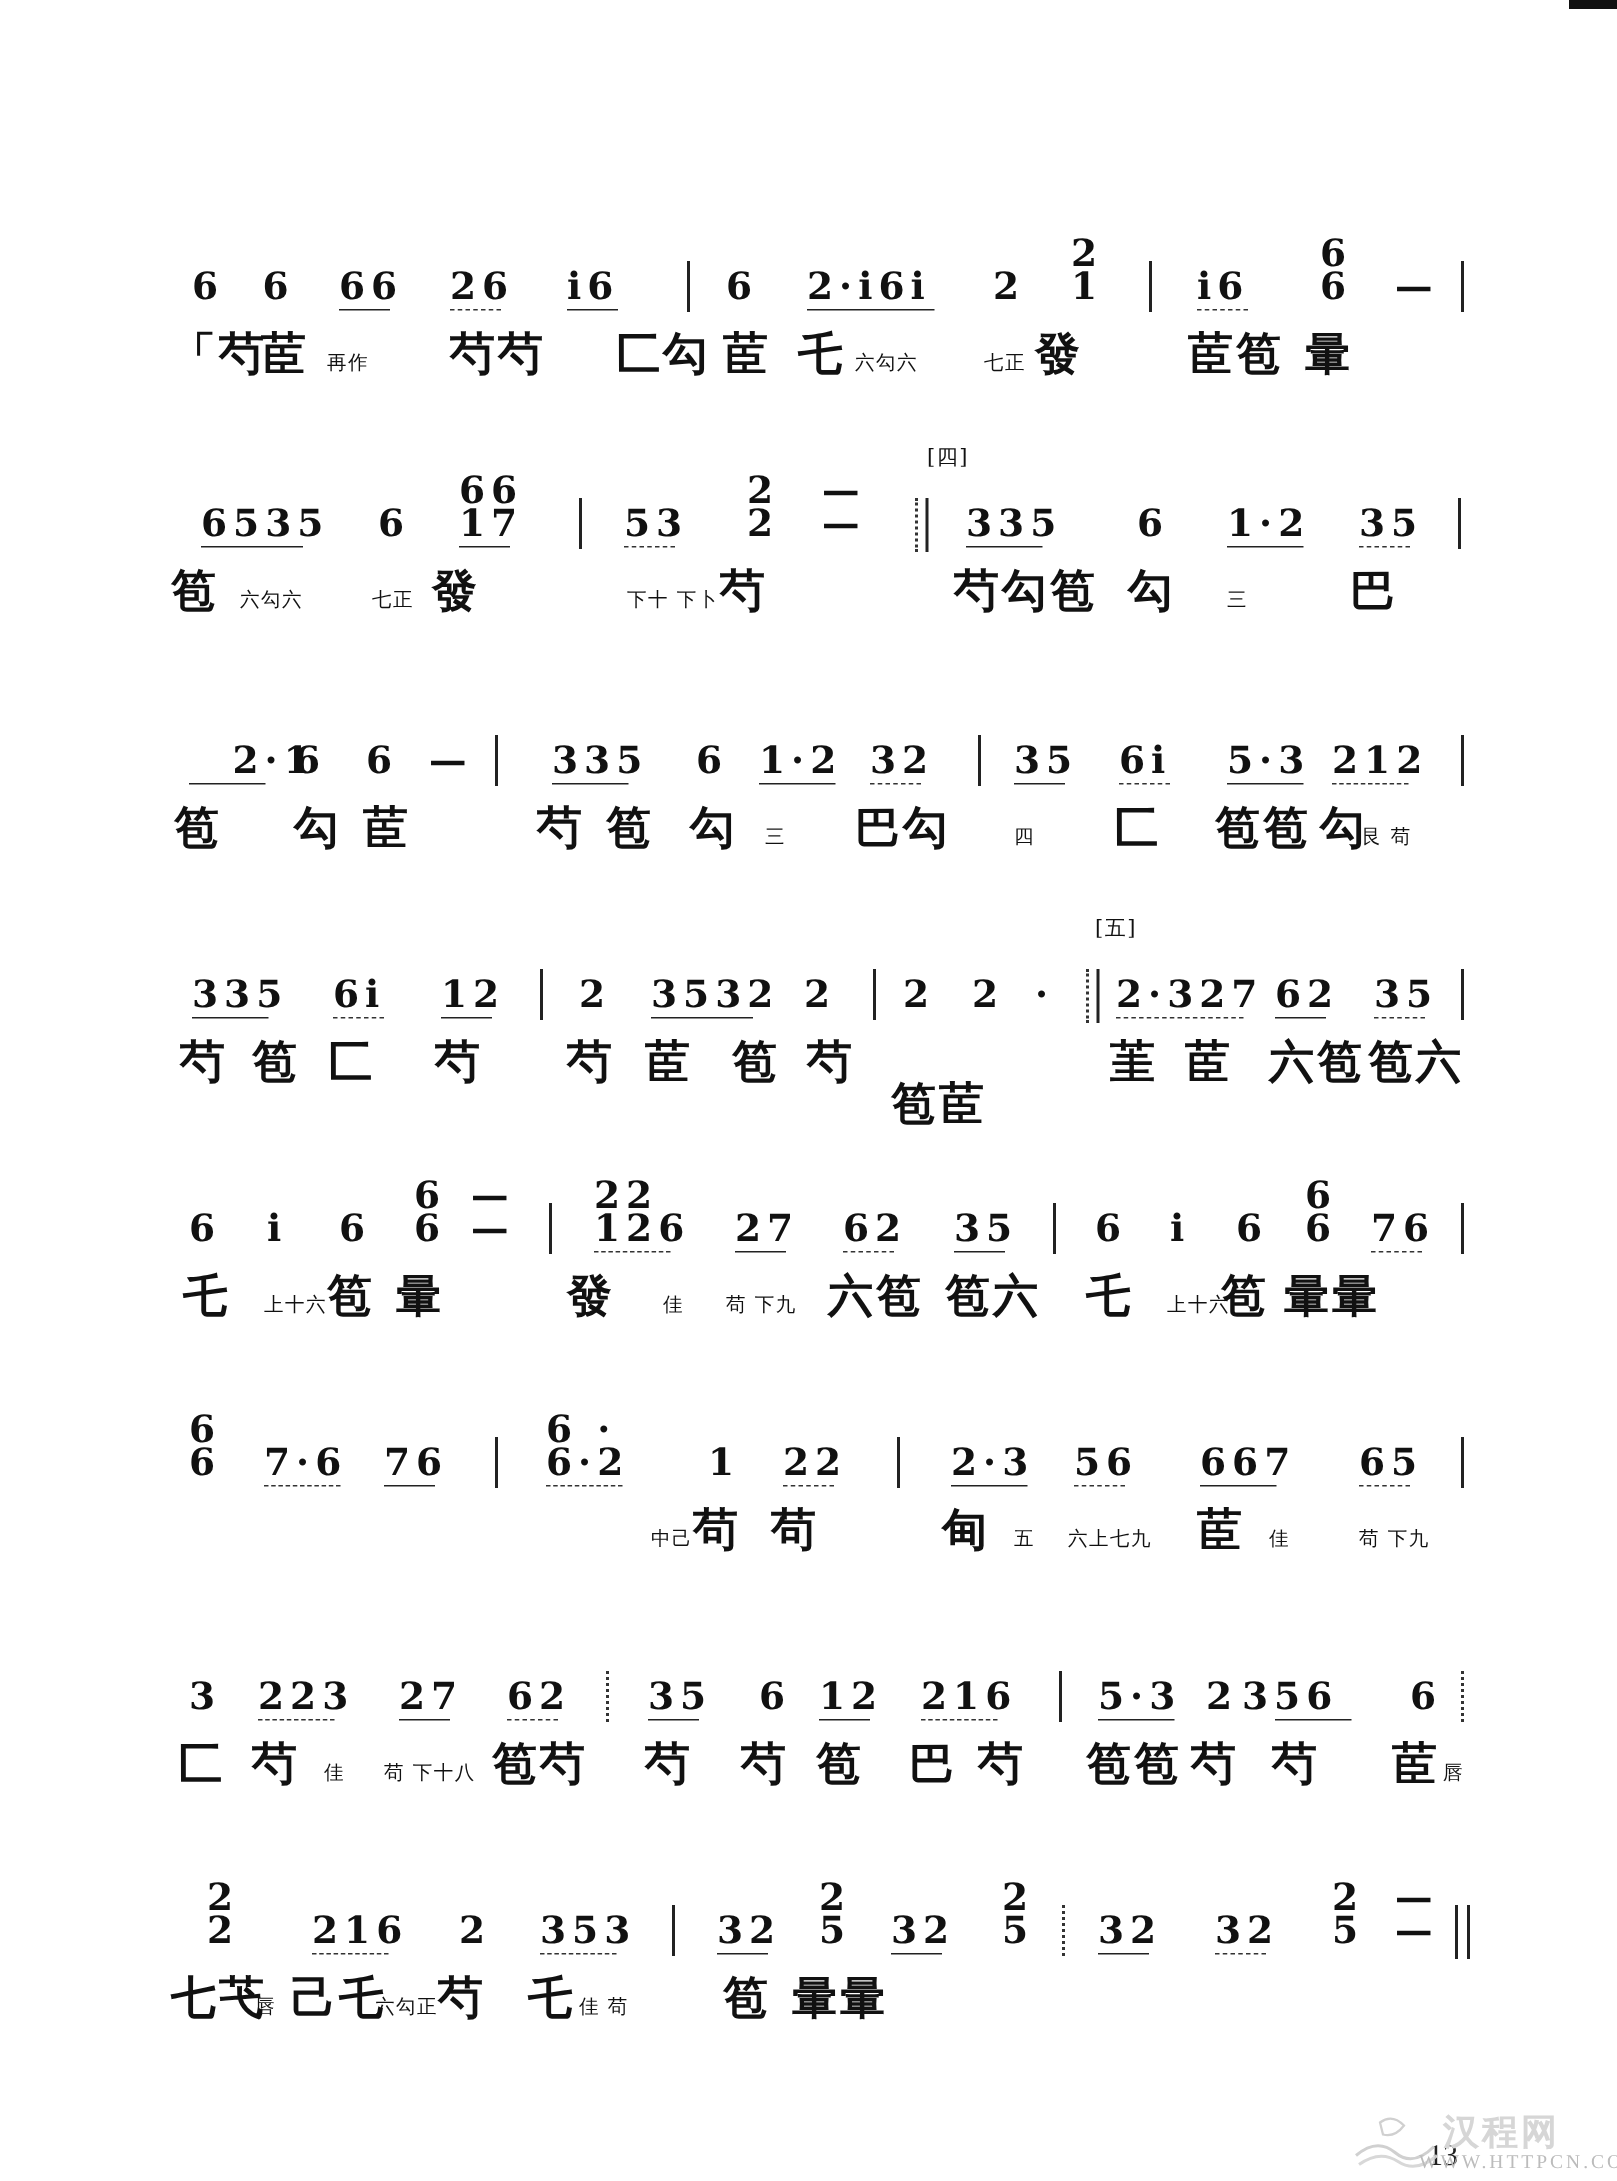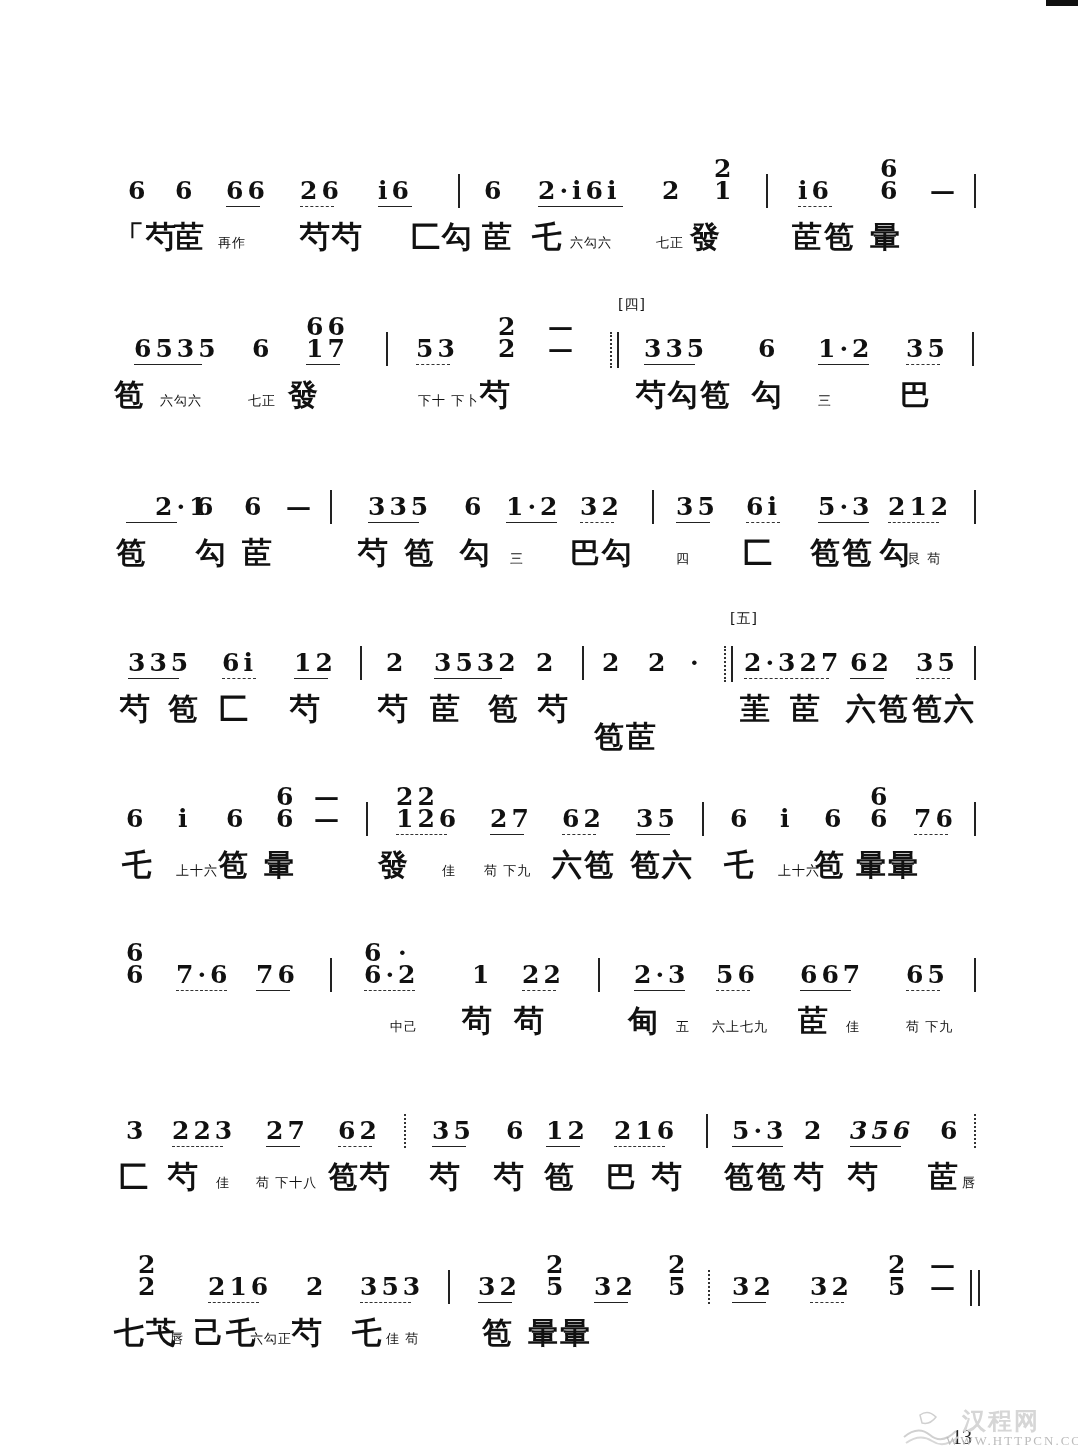--- a/index.html
+++ b/index.html
@@ -260,21 +260,21 @@
         <div class="ul dash" style="left: 716px; top: 46px; width: 34px;"></div>
         <span class="el note" style="left: 800px; top: 18px;">667</span>
         <div class="ul" style="left: 800px; top: 46px; width: 51px;"></div>
         <span class="el note" style="left: 906px; top: 18px;">65</span>
         <div class="ul dash" style="left: 906px; top: 46px; width: 34px;"></div>
         <div class="bar" style="left: 330px; top: 14px;"></div>
         <div class="bar" style="left: 598px; top: 14px;"></div>
         <div class="bar" style="left: 974px; top: 14px;"></div>
       </div>
       <div class="tab" style="top: 58px;">
-        <span class="el tabsmall" style="left: 390px; top: 18px;">中己</span>
+        <span class="el tabsmall" style="left: 434px; top: 18px;">中己</span>
         <span class="el tabchar" style="left: 462px; top: 4px;">茍</span>
         <span class="el tabchar" style="left: 514px; top: 4px;">茍</span>
         <span class="el tabchar" style="left: 628px; top: 4px;">甸</span>
         <span class="el tabsmall" style="left: 676px; top: 18px;">五</span>
         <span class="el tabsmall" style="left: 712px; top: 18px;">六上七九</span>
         <span class="el tabchar" style="left: 798px; top: 4px;">茞</span>
         <span class="el tabsmall" style="left: 846px; top: 18px;">佳</span>
         <span class="el tabsmall" style="left: 906px; top: 18px;">苟 下九</span>
       </div>
     </div>
@@ -290,21 +290,21 @@
         <span class="el note" style="left: 432px; top: 18px;">35</span>
         <div class="ul" style="left: 432px; top: 46px; width: 34px;"></div>
         <span class="el note" style="left: 506px; top: 18px;">6</span>
         <span class="el note" style="left: 546px; top: 18px;">12</span>
         <div class="ul" style="left: 546px; top: 46px; width: 34px;"></div>
         <span class="el note" style="left: 614px; top: 18px;">216</span>
         <div class="ul dash" style="left: 614px; top: 46px; width: 51px;"></div>
         <span class="el note" style="left: 732px; top: 18px;">5·3</span>
         <div class="ul" style="left: 732px; top: 46px; width: 51px;"></div>
         <span class="el note" style="left: 804px; top: 18px;">2</span>
-        <span class="el note" style="left: 850px; top: 18px; font-style: italic;">356</span>
+        <span class="el note" style="left: 828px; top: 18px;">356</span>
         <div class="ul" style="left: 850px; top: 46px; width: 51px;"></div>
         <span class="el note" style="left: 940px; top: 18px;">6</span>
         <div class="bar dotted" style="left: 404px; top: 14px;"></div>
         <div class="bar" style="left: 706px; top: 14px;"></div>
         <div class="bar dotted" style="left: 974px; top: 14px;"></div>
       </div>
       <div class="tab" style="top: 58px;">
         <span class="el tabchar" style="left: 118px; top: 4px;">匚</span>
         <span class="el tabchar" style="left: 168px; top: 4px;">芍</span>
         <span class="el tabsmall" style="left: 216px; top: 18px;">佳</span>

